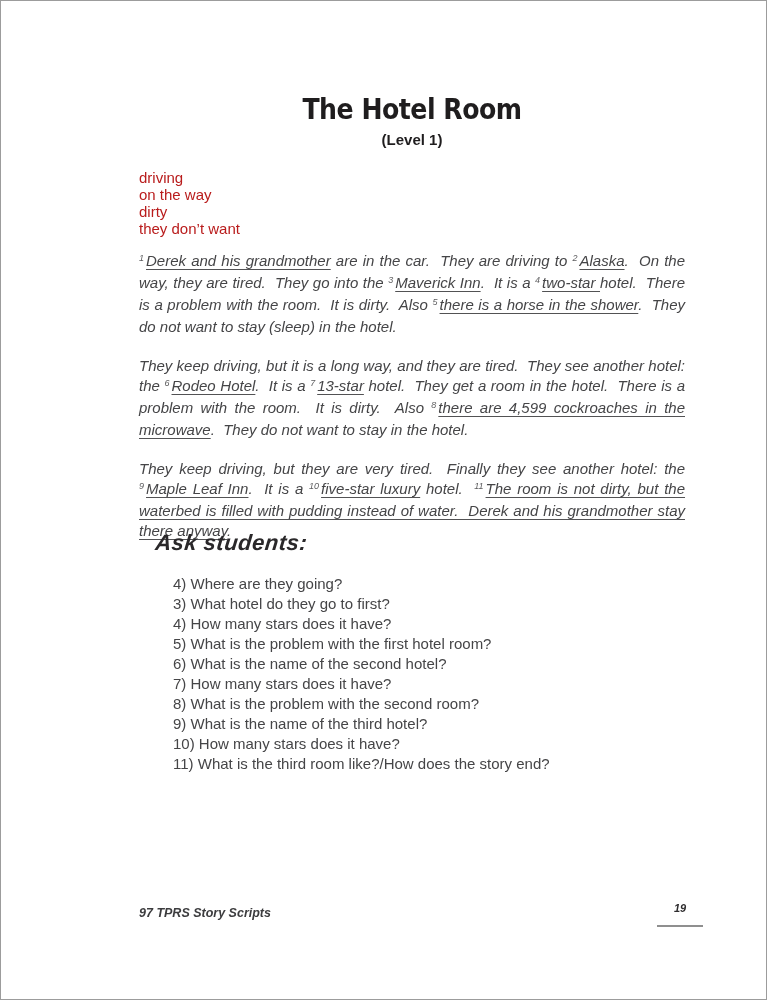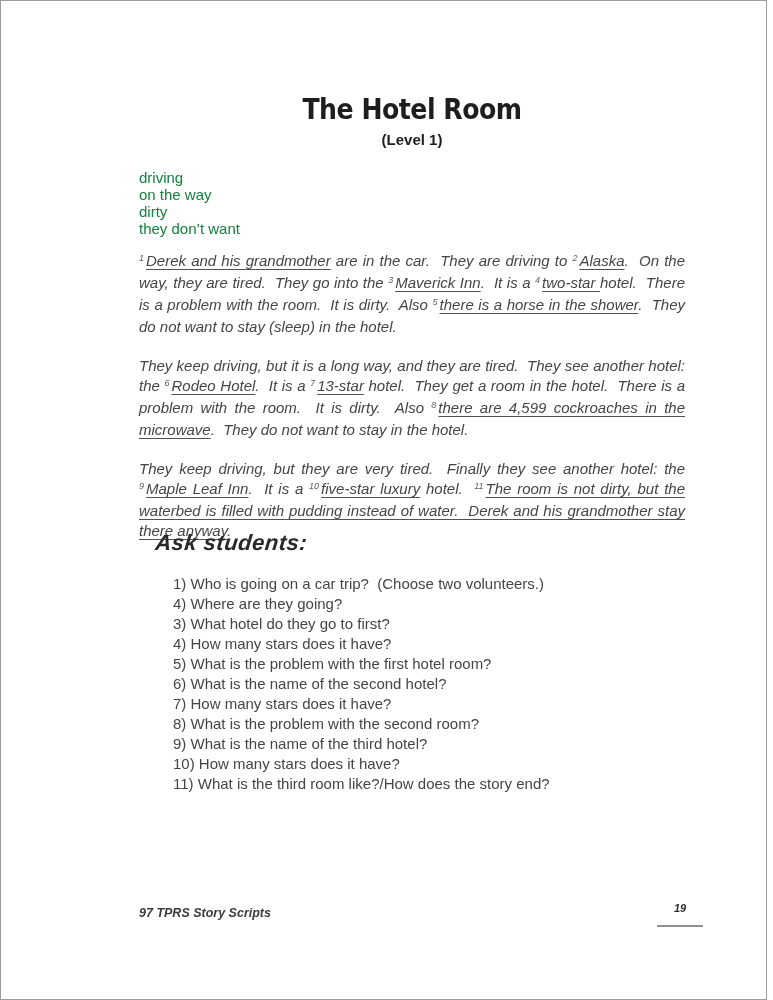--- a/index.html
+++ b/index.html
@@ -45,21 +45,21 @@
     color: #1f1d1e;
   }
 
   
   .vocab {
     position: absolute;
     left: 138px;
     top: 168px;
     font-size: 15px;
     line-height: 17px;
-    color: #15803d;
+    color: #b91c1c;
   }
 
   
   .story {
     position: absolute;
     left: 138px;
     top: 250px;
     width: 546px;
     font-size: 15px;
     line-height: 20px;
@@ -152,21 +152,20 @@
 
   <div class="story" id="story">
       <p><span class="sup">1</span><span class="ul">Derek and his grandmother</span><span> are in the car.&nbsp; They are driving to </span><span class="sup">2</span><span class="ul">Alaska</span><span>.&nbsp; On the way, they are tired.&nbsp; They go into the </span><span class="sup">3</span><span class="ul">Maverick Inn</span><span>.&nbsp; It is a </span><span class="sup">4</span><span class="ul">two-star </span><span>hotel.&nbsp; There is a problem with the room.&nbsp; It is dirty.&nbsp; Also </span><span class="sup">5</span><span class="ul">there is a horse in the shower</span><span>.&nbsp; They do not want to stay (sleep) in the hotel.</span></p>
       <p><span>They keep driving, but it is a long way, and they are tired.&nbsp; They see another hotel: the </span><span class="sup">6</span><span class="ul">Rodeo Hotel</span><span>.&nbsp; It is a </span><span class="sup">7</span><span class="ul">13-star</span><span> hotel.&nbsp; They get a room in the hotel.&nbsp; There is a problem with the room.&nbsp; It is dirty.&nbsp; Also </span><span class="sup">8</span><span class="ul">there are 4,599 cockroaches in the microwave</span><span>.&nbsp; They do not want to stay in the hotel.</span></p>
       <p><span>They keep driving, but they are very tired.&nbsp; Finally they see another hotel: the </span><span class="sup">9</span><span class="ul">Maple Leaf Inn</span><span>.&nbsp; It is a </span><span class="sup">10</span><span class="ul">five-star luxury</span><span> hotel.&nbsp; </span><span class="sup">11</span><span class="ul">The room is not dirty, but the waterbed is filled with pudding instead of water.&nbsp; Derek and his grandmother stay there anyway</span><span>.</span></p>
     </div>
 
   <div class="ask-heading">Ask students:</div>
 
   <div class="questions" id="questions">
-      <div>1) Who is going on a car trip?&nbsp; (Choose two volunteers.)</div>
       <div>4) Where are they going?</div>
       <div>3) What hotel do they go to first?</div>
       <div>4) How many stars does it have?</div>
       <div>5) What is the problem with the first hotel room?</div>
       <div>6) What is the name of the second hotel?</div>
       <div>7) How many stars does it have?</div>
       <div>8) What is the problem with the second room?</div>
       <div>9) What is the name of the third hotel?</div>
       <div>10) How many stars does it have?</div>
       <div>11) What is the third room like?/How does the story end?</div>

